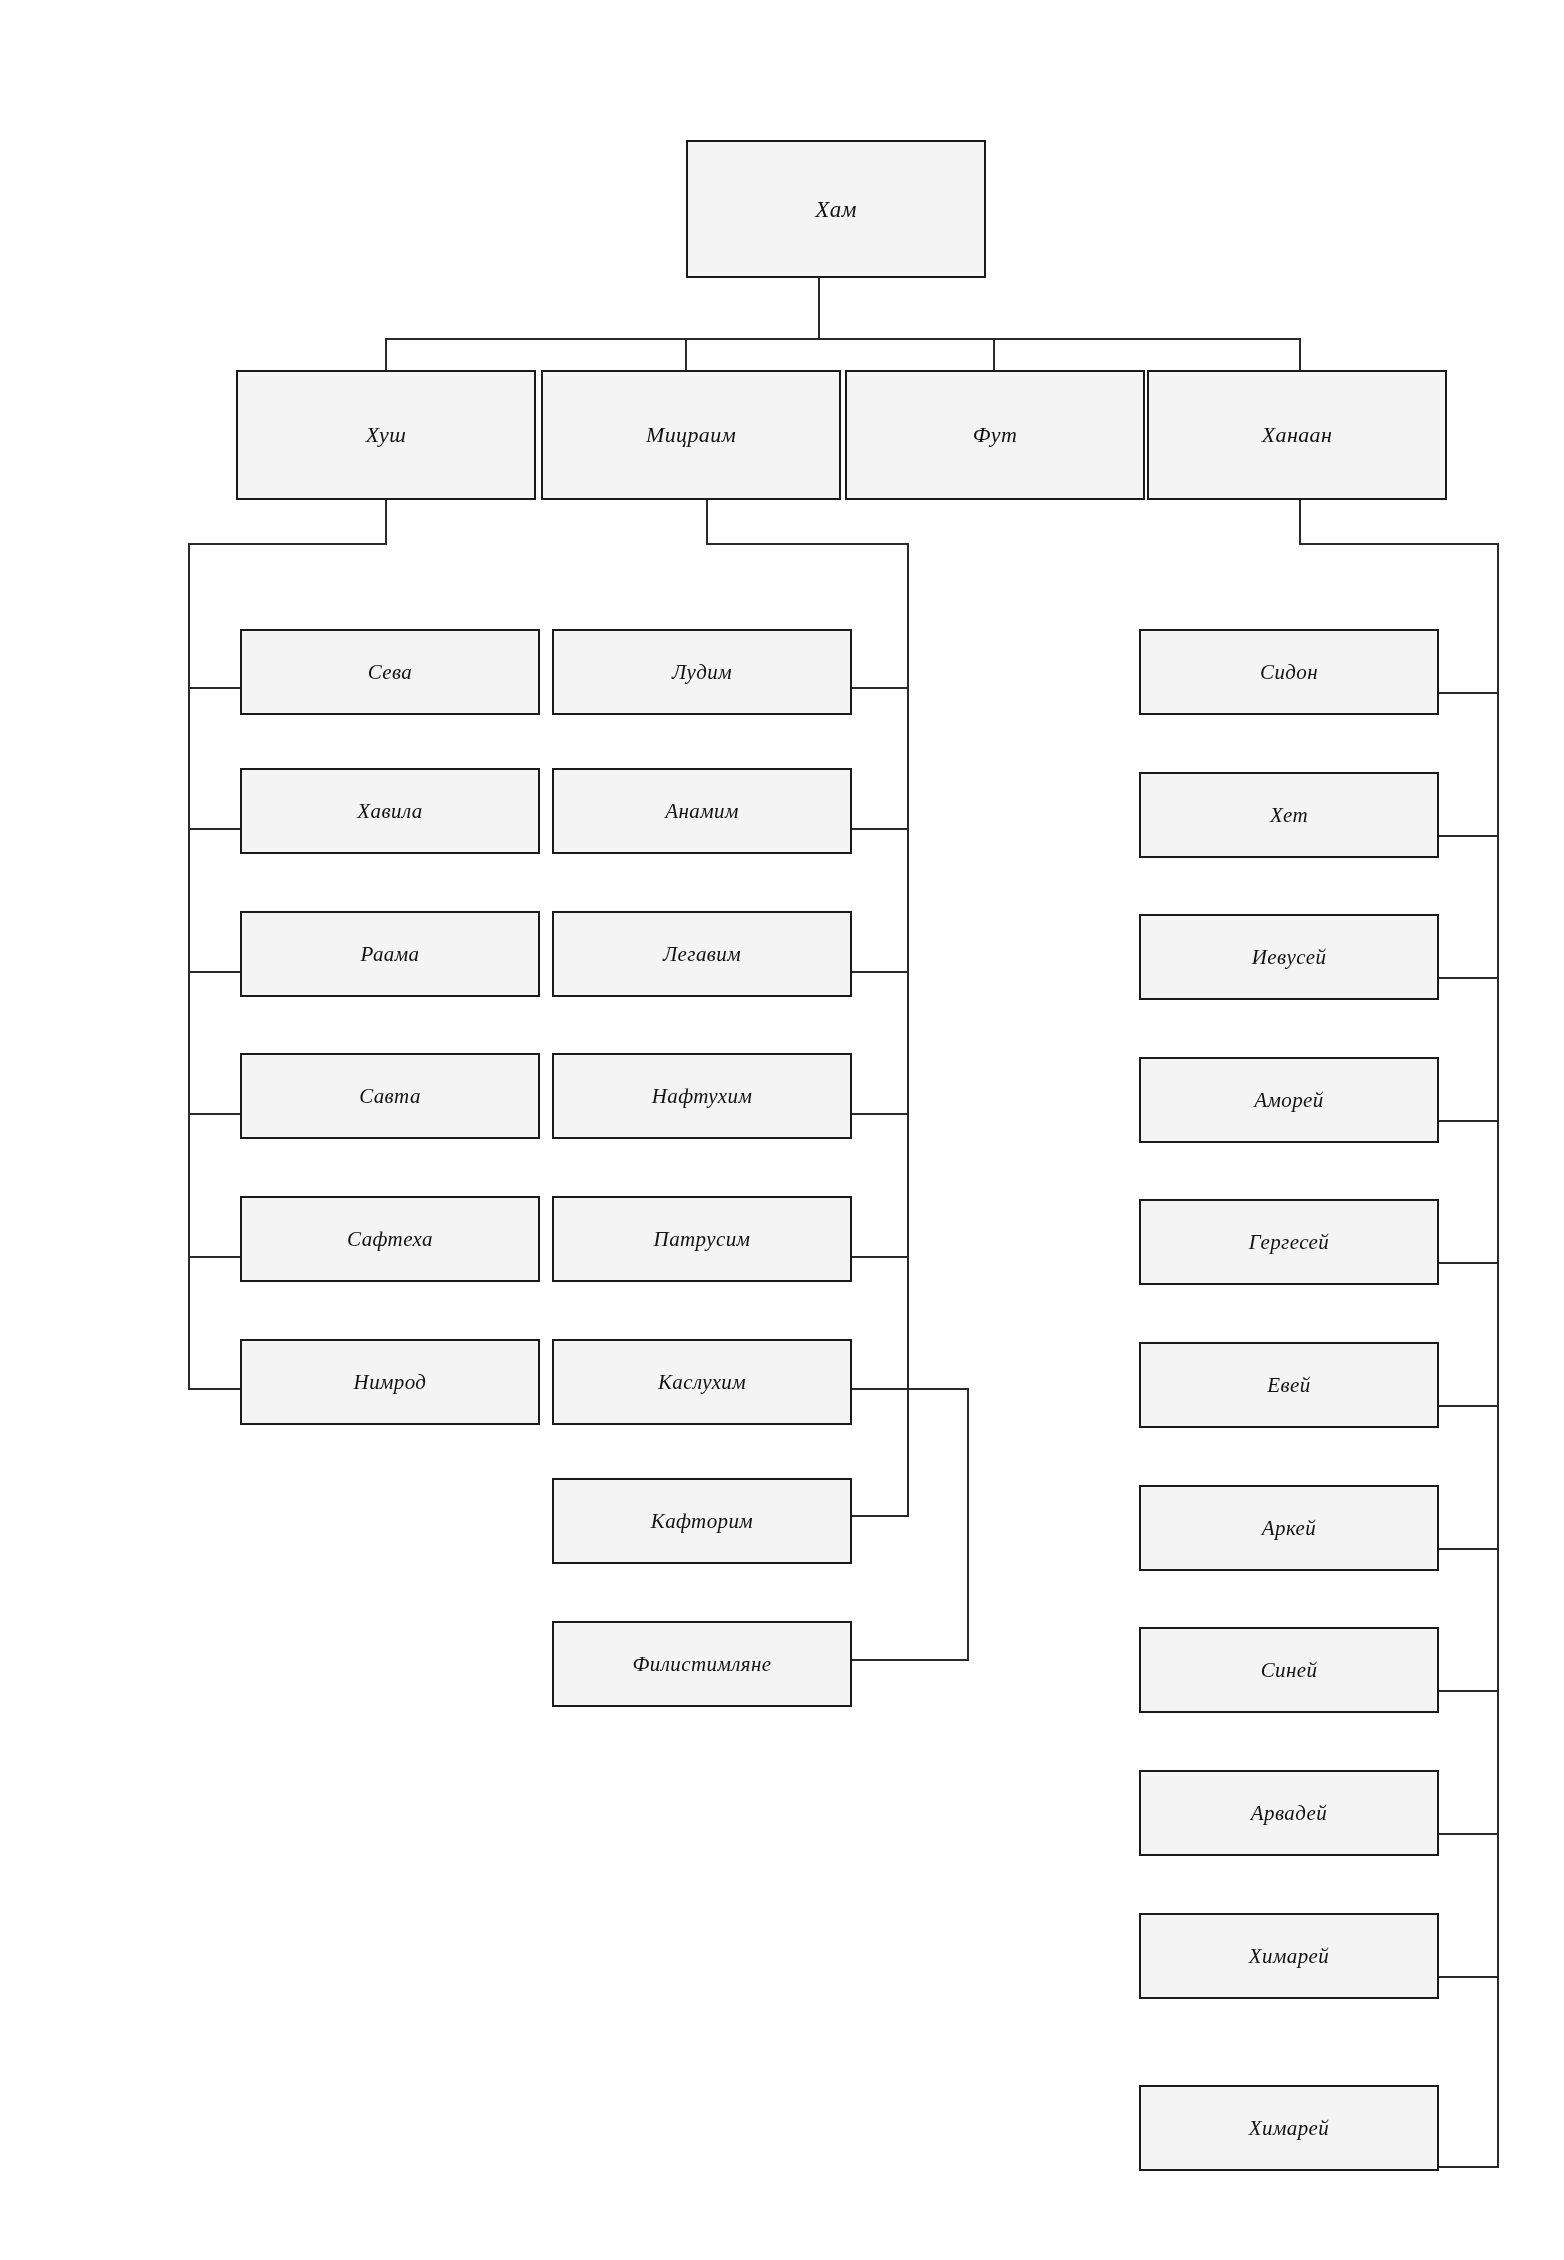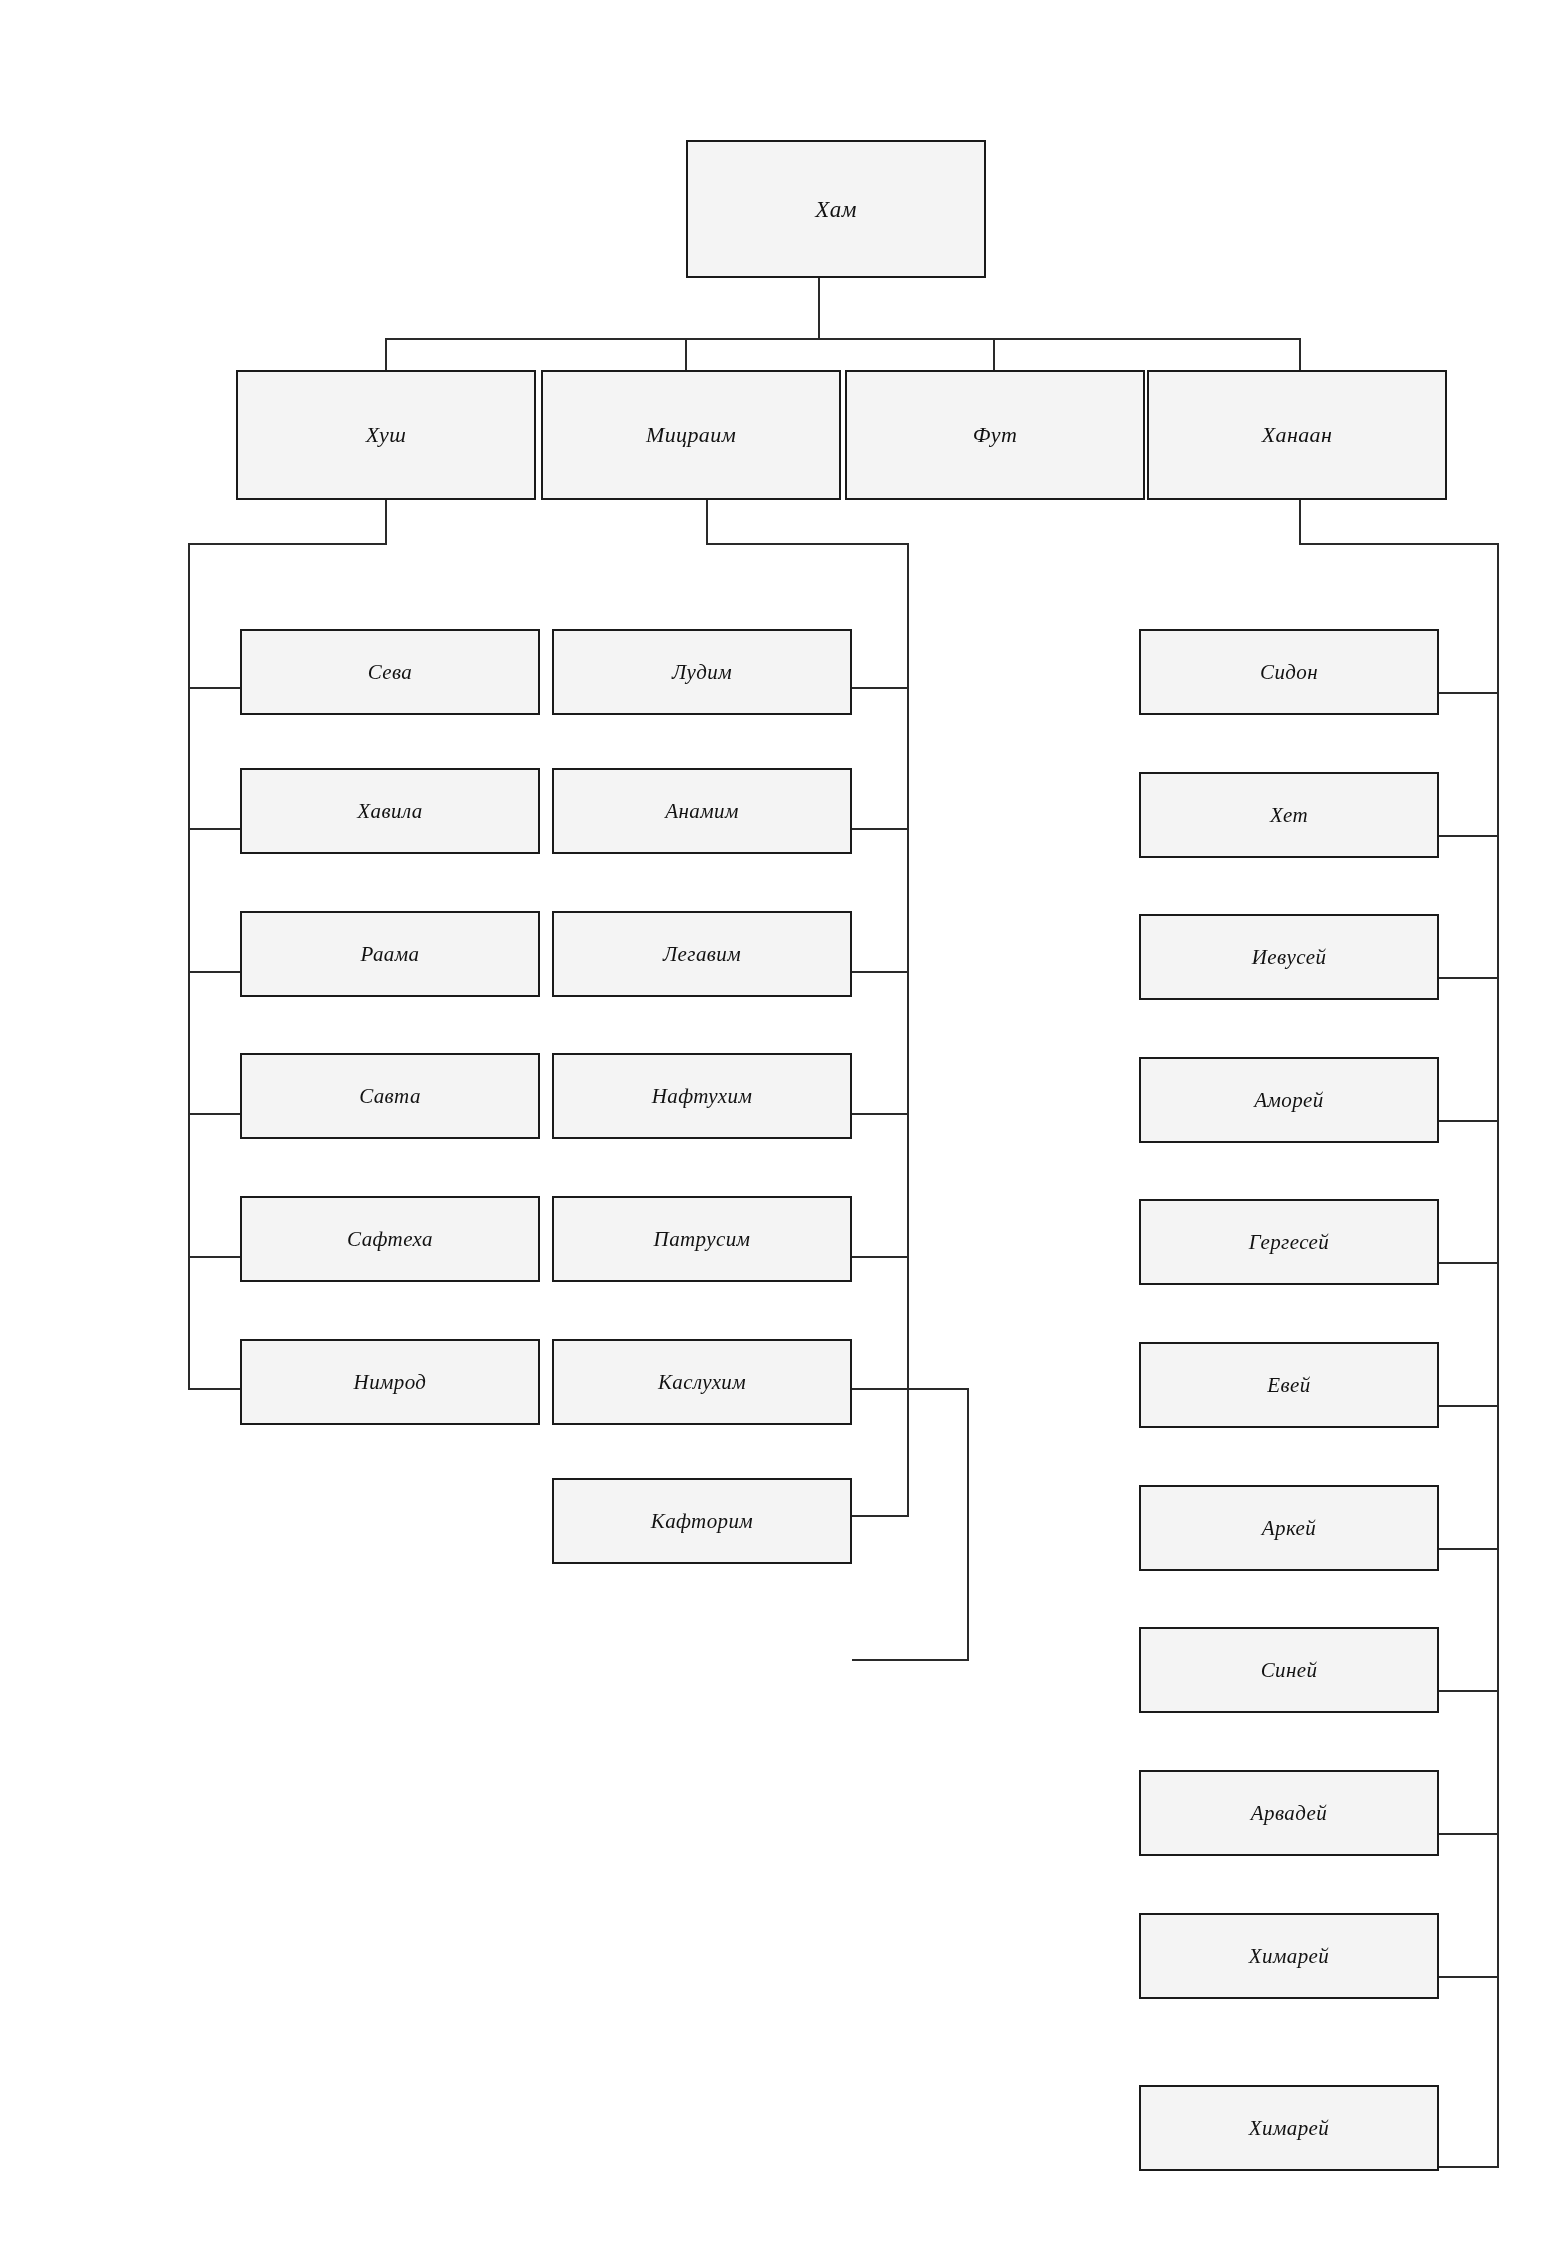--- a/index.html
+++ b/index.html
@@ -145,20 +145,23 @@
   <div class="node" style="left:552px; top:1196px; width:300px; height:86px;">
     <span class="lbl">Патрусим</span>
   </div>
   <div class="node" style="left:552px; top:1339px; width:300px; height:86px;">
     <span class="lbl">Каслухим</span>
   </div>
   <div class="node" style="left:552px; top:1478px; width:300px; height:86px;">
     <span class="lbl">Кафторим</span>
   </div>
 
+  <div class="node" style="left:552px; top:1621px; width:300px; height:86px;">
+    <span class="lbl">Филистимляне</span>
+  </div>
 
   <div class="node" style="left:1139px; top:629px; width:300px; height:86px;">
     <span class="lbl">Сидон</span>
   </div>
   <div class="node" style="left:1139px; top:772px; width:300px; height:86px;">
     <span class="lbl">Хет</span>
   </div>
   <div class="node" style="left:1139px; top:914px; width:300px; height:86px;font-family:Liberation Serif, serif;">
     <span class="lbl">Иевусей</span>
   </div>

